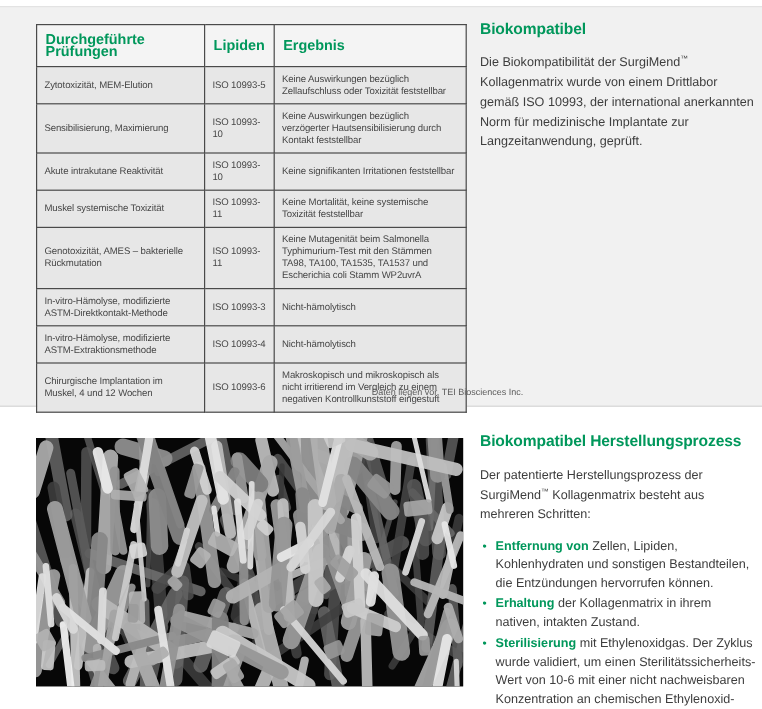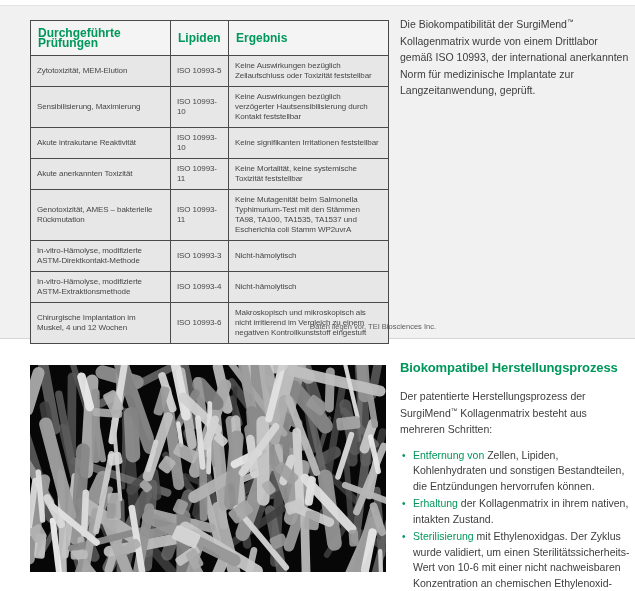--- a/index.html
+++ b/index.html
@@ -41,21 +41,21 @@
   .rcol p{margin:0;font-size:10.5px;line-height:16.5px;color:#3d3d3d;}
   .rcol .tm{font-size:6.5px;vertical-align:super;line-height:0;}
   ul.steps{margin:10px 0 0 0;padding:0 0 0 2px;list-style:none;}
   ul.steps li{
     position:relative;padding-left:11px;margin:0 0 2px 0;
     font-size:10.5px;line-height:15.5px;color:#3d3d3d;
   }
   ul.steps li .dot{
     position:absolute;left:0;top:0;color:var(--green);font-size:10px;
   }
-  .lead{color:var(--green);font-weight:normal;}
+  .lead{color:var(--green);font-weight:bold;}
   #bio-section{top:16px;}
   #proc-section{top:360px;}
   #bio-section p{margin-top:0;}
   
   .sem{
     position:absolute;left:30px;top:365px;width:356px;height:207px;
     background:#060606;overflow:hidden;
   }
   .sem svg{display:block;}
   :root{--green:#00975b;}
@@ -88,21 +88,21 @@
         <td>Sensibilisierung, Maximierung</td>
         <td>ISO 10993-10</td>
         <td>Keine Auswirkungen bezüglich verzögerter Hautsensibilisierung durch Kontakt feststellbar</td>
       </tr>
       <tr>
         <td>Akute intrakutane Reaktivität</td>
         <td>ISO 10993-10</td>
         <td>Keine signifikanten Irritationen feststellbar</td>
       </tr>
       <tr>
-        <td>Akute anerkannten Toxizität</td>
+        <td>Muskel systemische Toxizität</td>
         <td>ISO 10993-11</td>
         <td>Keine Mortalität, keine systemische Toxizität feststellbar</td>
       </tr>
       <tr>
         <td>Genotoxizität, AMES – bakterielle Rückmutation</td>
         <td>ISO 10993-11</td>
         <td>Keine Mutagenität beim Salmonella Typhimurium-Test mit den Stämmen TA98, TA100, TA1535, TA1537 und Escherichia coli Stamm WP2uvrA</td>
       </tr>
       <tr>
         <td>In-vitro-Hämolyse, modifizierte ASTM-Direktkontakt-Methode</td>
@@ -118,20 +118,21 @@
         <td>Chirurgische Implantation im Muskel, 4 und 12 Wochen</td>
         <td>ISO 10993-6</td>
         <td>Makroskopisch und mikroskopisch als nicht irritierend im Vergleich zu einem negativen Kontrollkunststoff eingestuft</td>
       </tr>
     </tbody>
 </table>
 
 <div class="footnote">Daten liegen vor, TEI Biosciences Inc.</div>
 
 <section class="rcol" id="bio-section">
+  <h2>Biokompatibel</h2>
   <p><span>Die Biokompatibilität der SurgiMend</span><span class="tm">™</span><span> Kollagenmatrix wurde von einem Drittlabor gemäß ISO 10993, der international anerkannten Norm für medizinische Implantate zur Langzeitanwendung, geprüft.</span></p>
 </section>
 
 <div class="sem">
   <svg id="sem-svg" width="356" height="207" viewBox="0 0 356 207" xmlns="http://www.w3.org/2000/svg">
       <rect width="356" height="207" fill="#070707"></rect>
       <rect x="-3.5" y="-16.0" width="7.0" height="32.1" rx="3.5" fill="rgb(81,81,81)" opacity="0.85" transform="translate(205.5,46.1) rotate(-16.5)"></rect>
       <rect x="-4.0" y="-40.7" width="8.0" height="81.4" rx="4.0" fill="rgb(106,106,106)" opacity="0.85" transform="translate(354.1,176.6) rotate(15.0)"></rect>
       <rect x="-5.7" y="-50.6" width="11.4" height="101.2" rx="5.7" fill="rgb(88,88,88)" opacity="0.85" transform="translate(49.9,196.7) rotate(-16.4)"></rect>
       <rect x="-5.3" y="-21.2" width="10.6" height="42.4" rx="5.3" fill="rgb(104,104,104)" opacity="0.85" transform="translate(92.2,195.2) rotate(2.0)"></rect>

